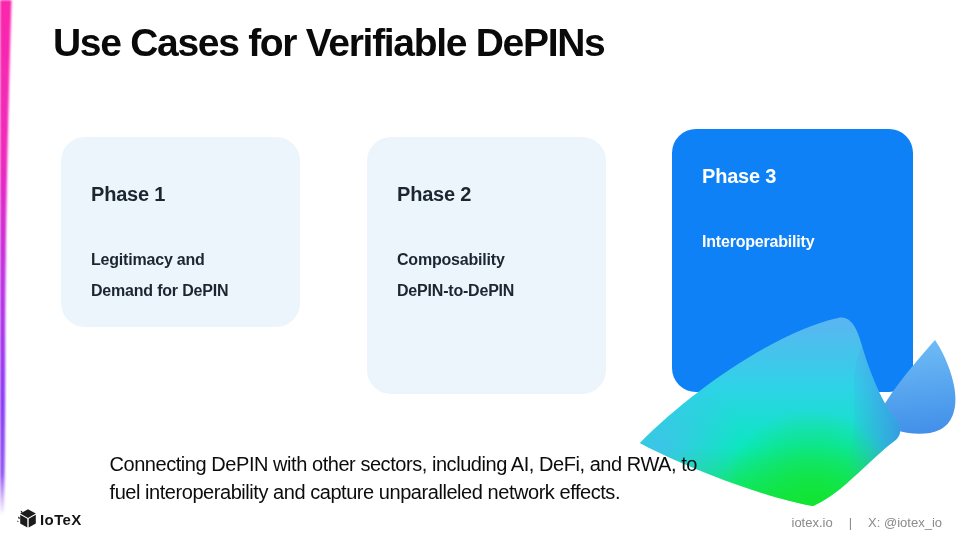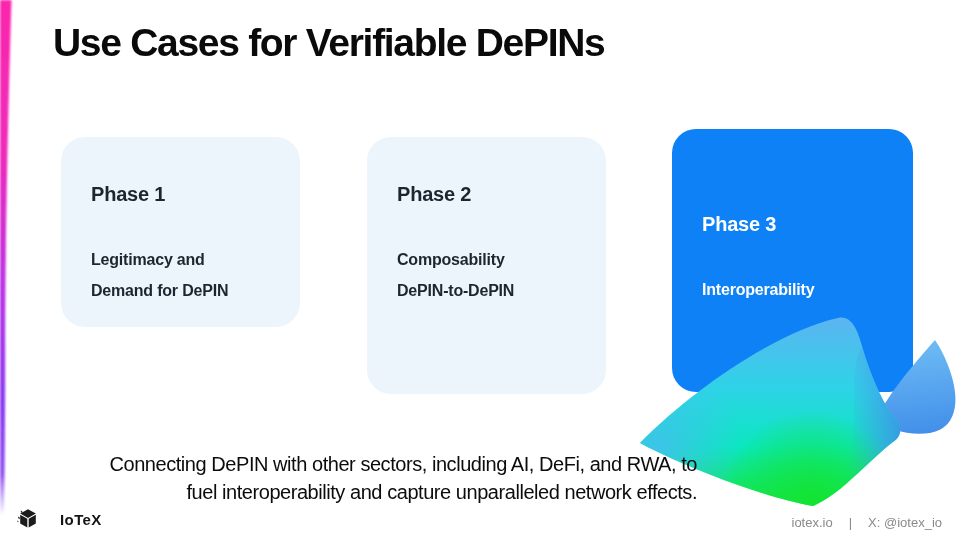--- a/index.html
+++ b/index.html
@@ -27,48 +27,48 @@
     position:absolute; border-radius:24px;
     padding:46px 26px 0 30px;
   }
   .card.light{
     background:var(--light-card-bg,#ECF5FB);
     color:var(--card-text-dark,#1C2630);
   }
   .card.highlight{
     background:var(--highlight-card-bg,#0D81F5);
     color:var(--highlight-card-text,#FFFFFF);
-    padding-top:84px; z-index:1;
+    padding-top:36px; z-index:1;
   }
   .card .phase-label{
     font-size:20px; font-weight:bold; letter-spacing:-0.2px;
   }
   .card .card-title{
     margin-top:38px; font-size:16px; font-weight:bold;
     line-height:31px; letter-spacing:-0.2px;
   }
   #card-1{ left:61px;  top:137px; width:239px; height:190px; }
   #card-2{ left:367px; top:137px; width:239px; height:257px; }
   #card-3{ left:672px; top:129px; width:241px; height:263px; }
 
   
   .swoosh-svg{ position:absolute; left:600px; top:298px; z-index:4; }
 
   
   .tagline{
     position:absolute; top:450px; right:275px;
-    text-align:right; z-index:5;
+    text-align:left; z-index:5;
     font-size:20px; line-height:28px; letter-spacing:-0.45px;
     color:#0c0c0c; white-space:nowrap;
   }
 
   
   .footer-brand{
     position:absolute; left:16px; top:507px; z-index:6;
-    display:flex; align-items:center; gap:20px;
+    display:flex; align-items:center; gap:0;
   }
   .brand-wordmark{
     font-size:15px; font-weight:bold; letter-spacing:0.4px; color:#151515;
   }
   .footer-links{
     position:absolute; top:515px; right:30px; z-index:6;
     display:flex; align-items:center; gap:16px;
     font-size:13px; color:var(--footer-text,#8A8A8A);padding-left:28px;
   }
 </style>

